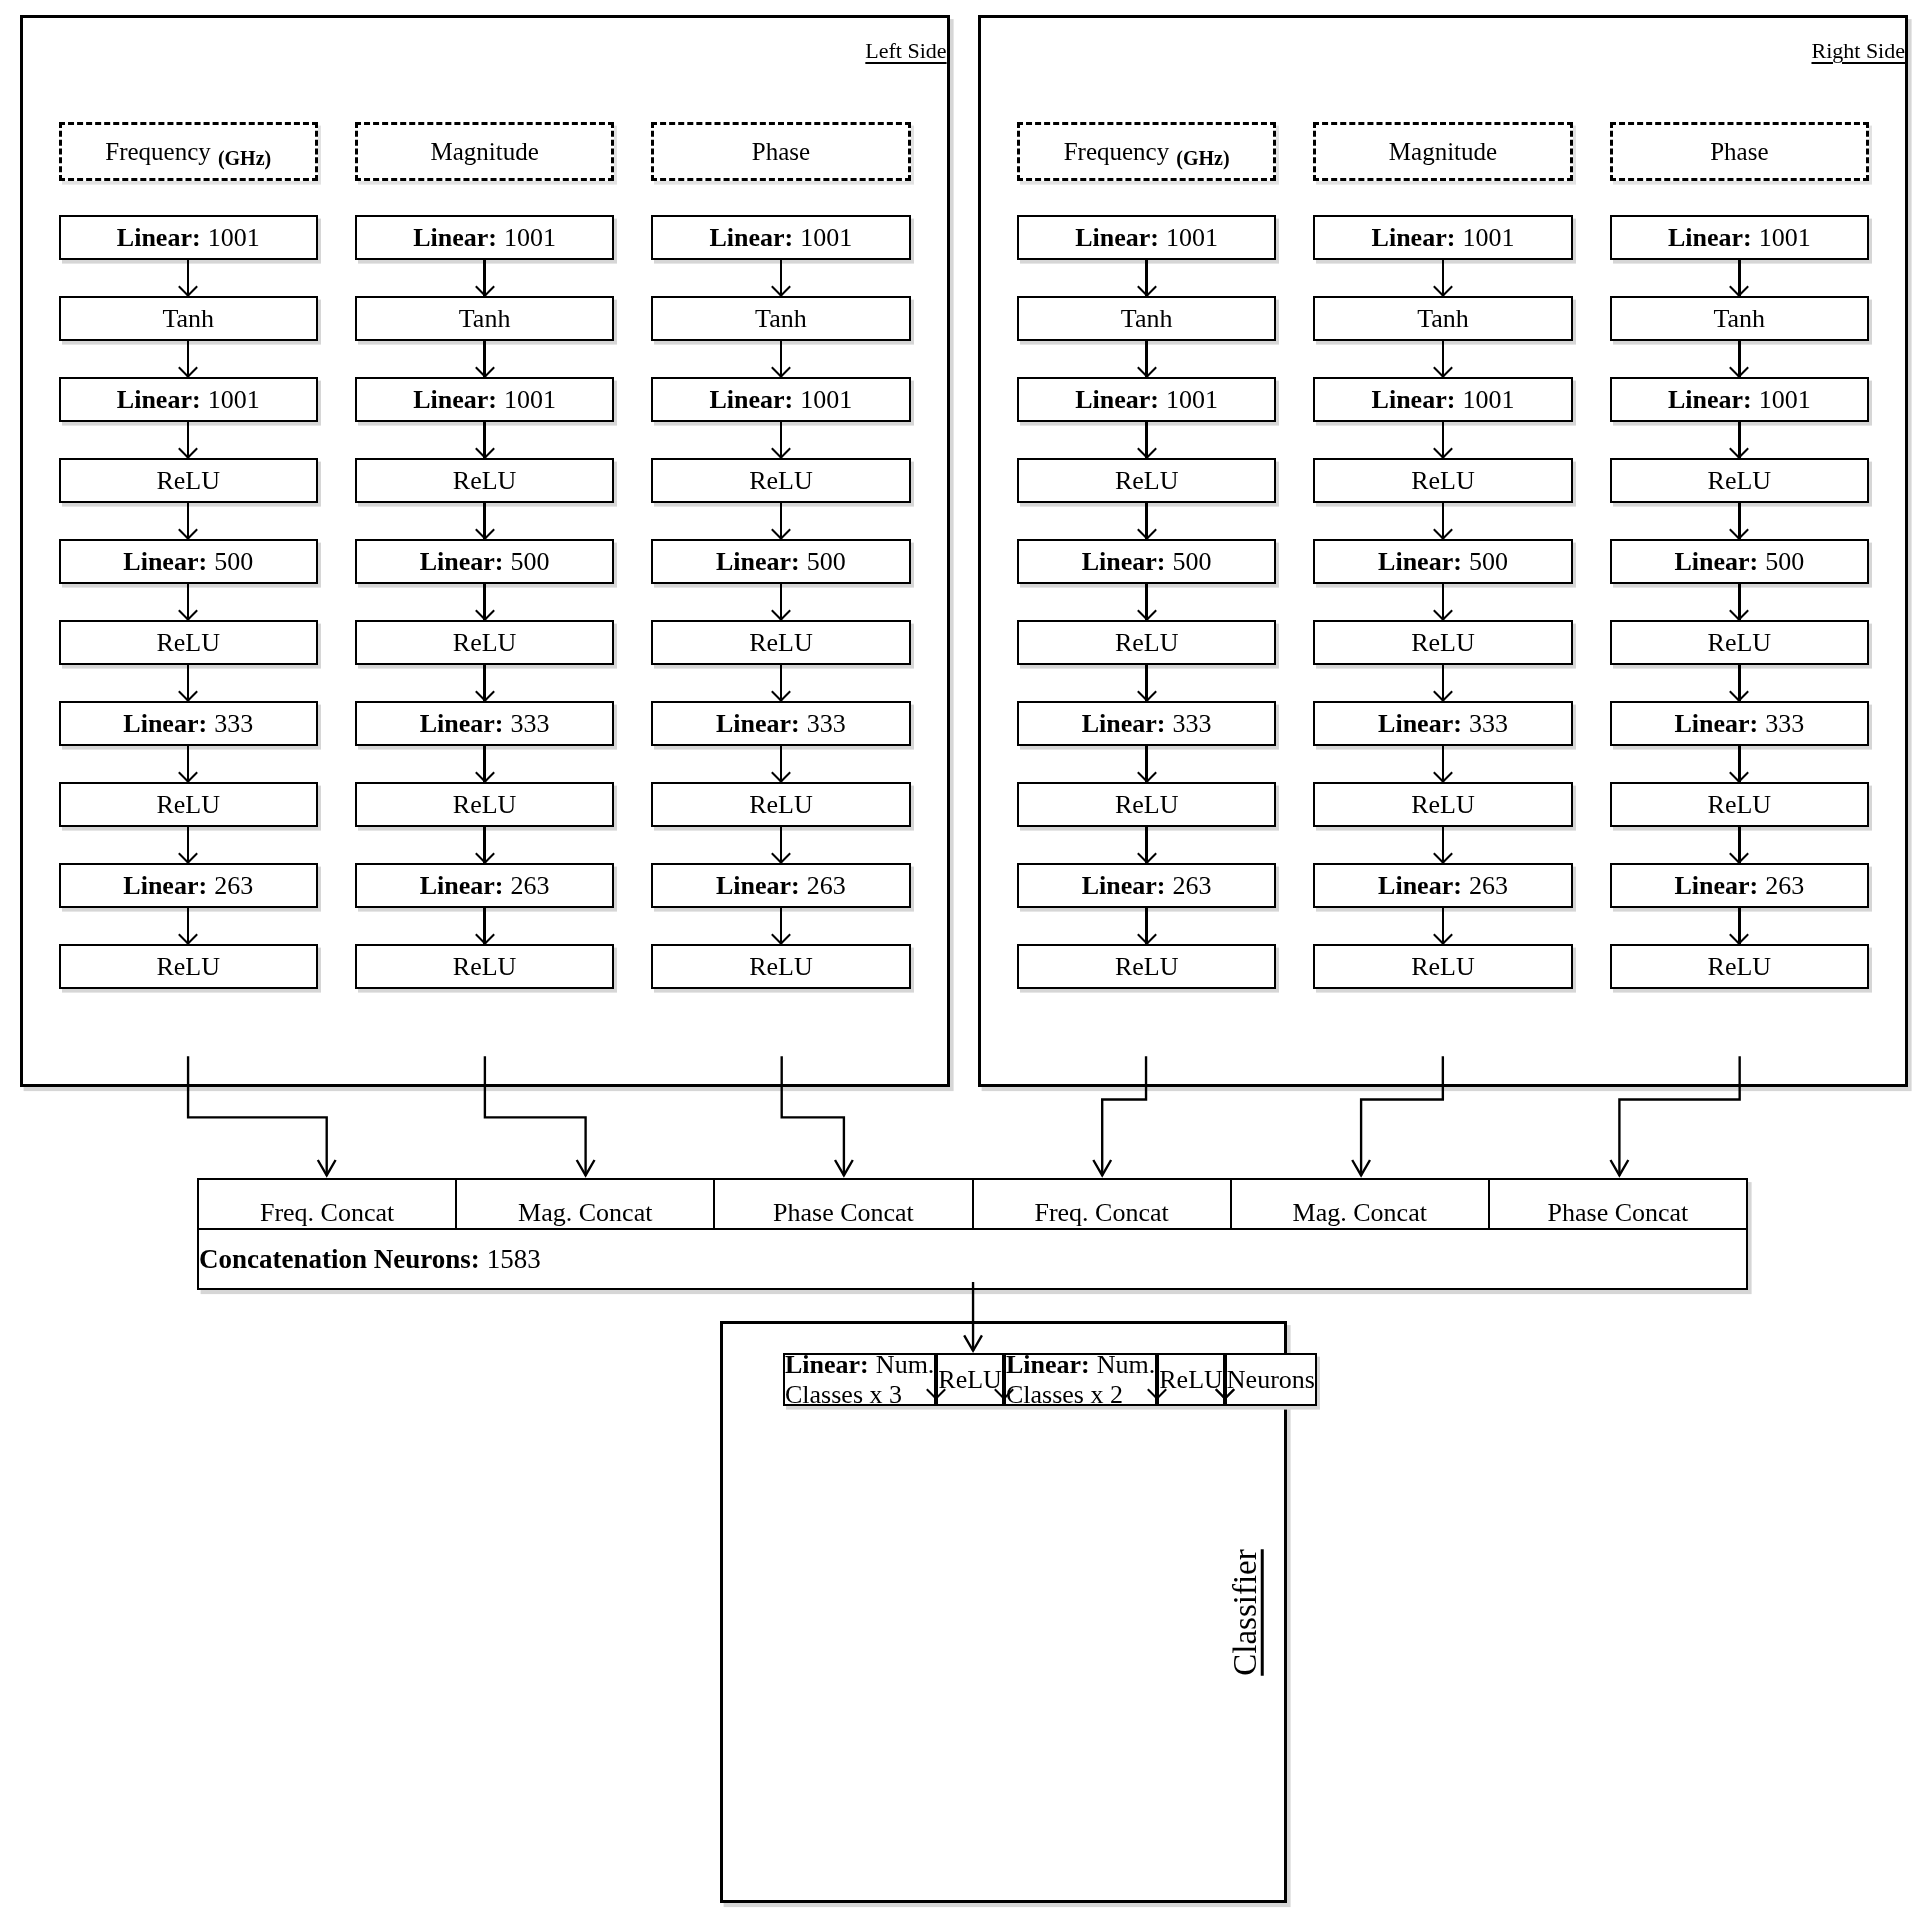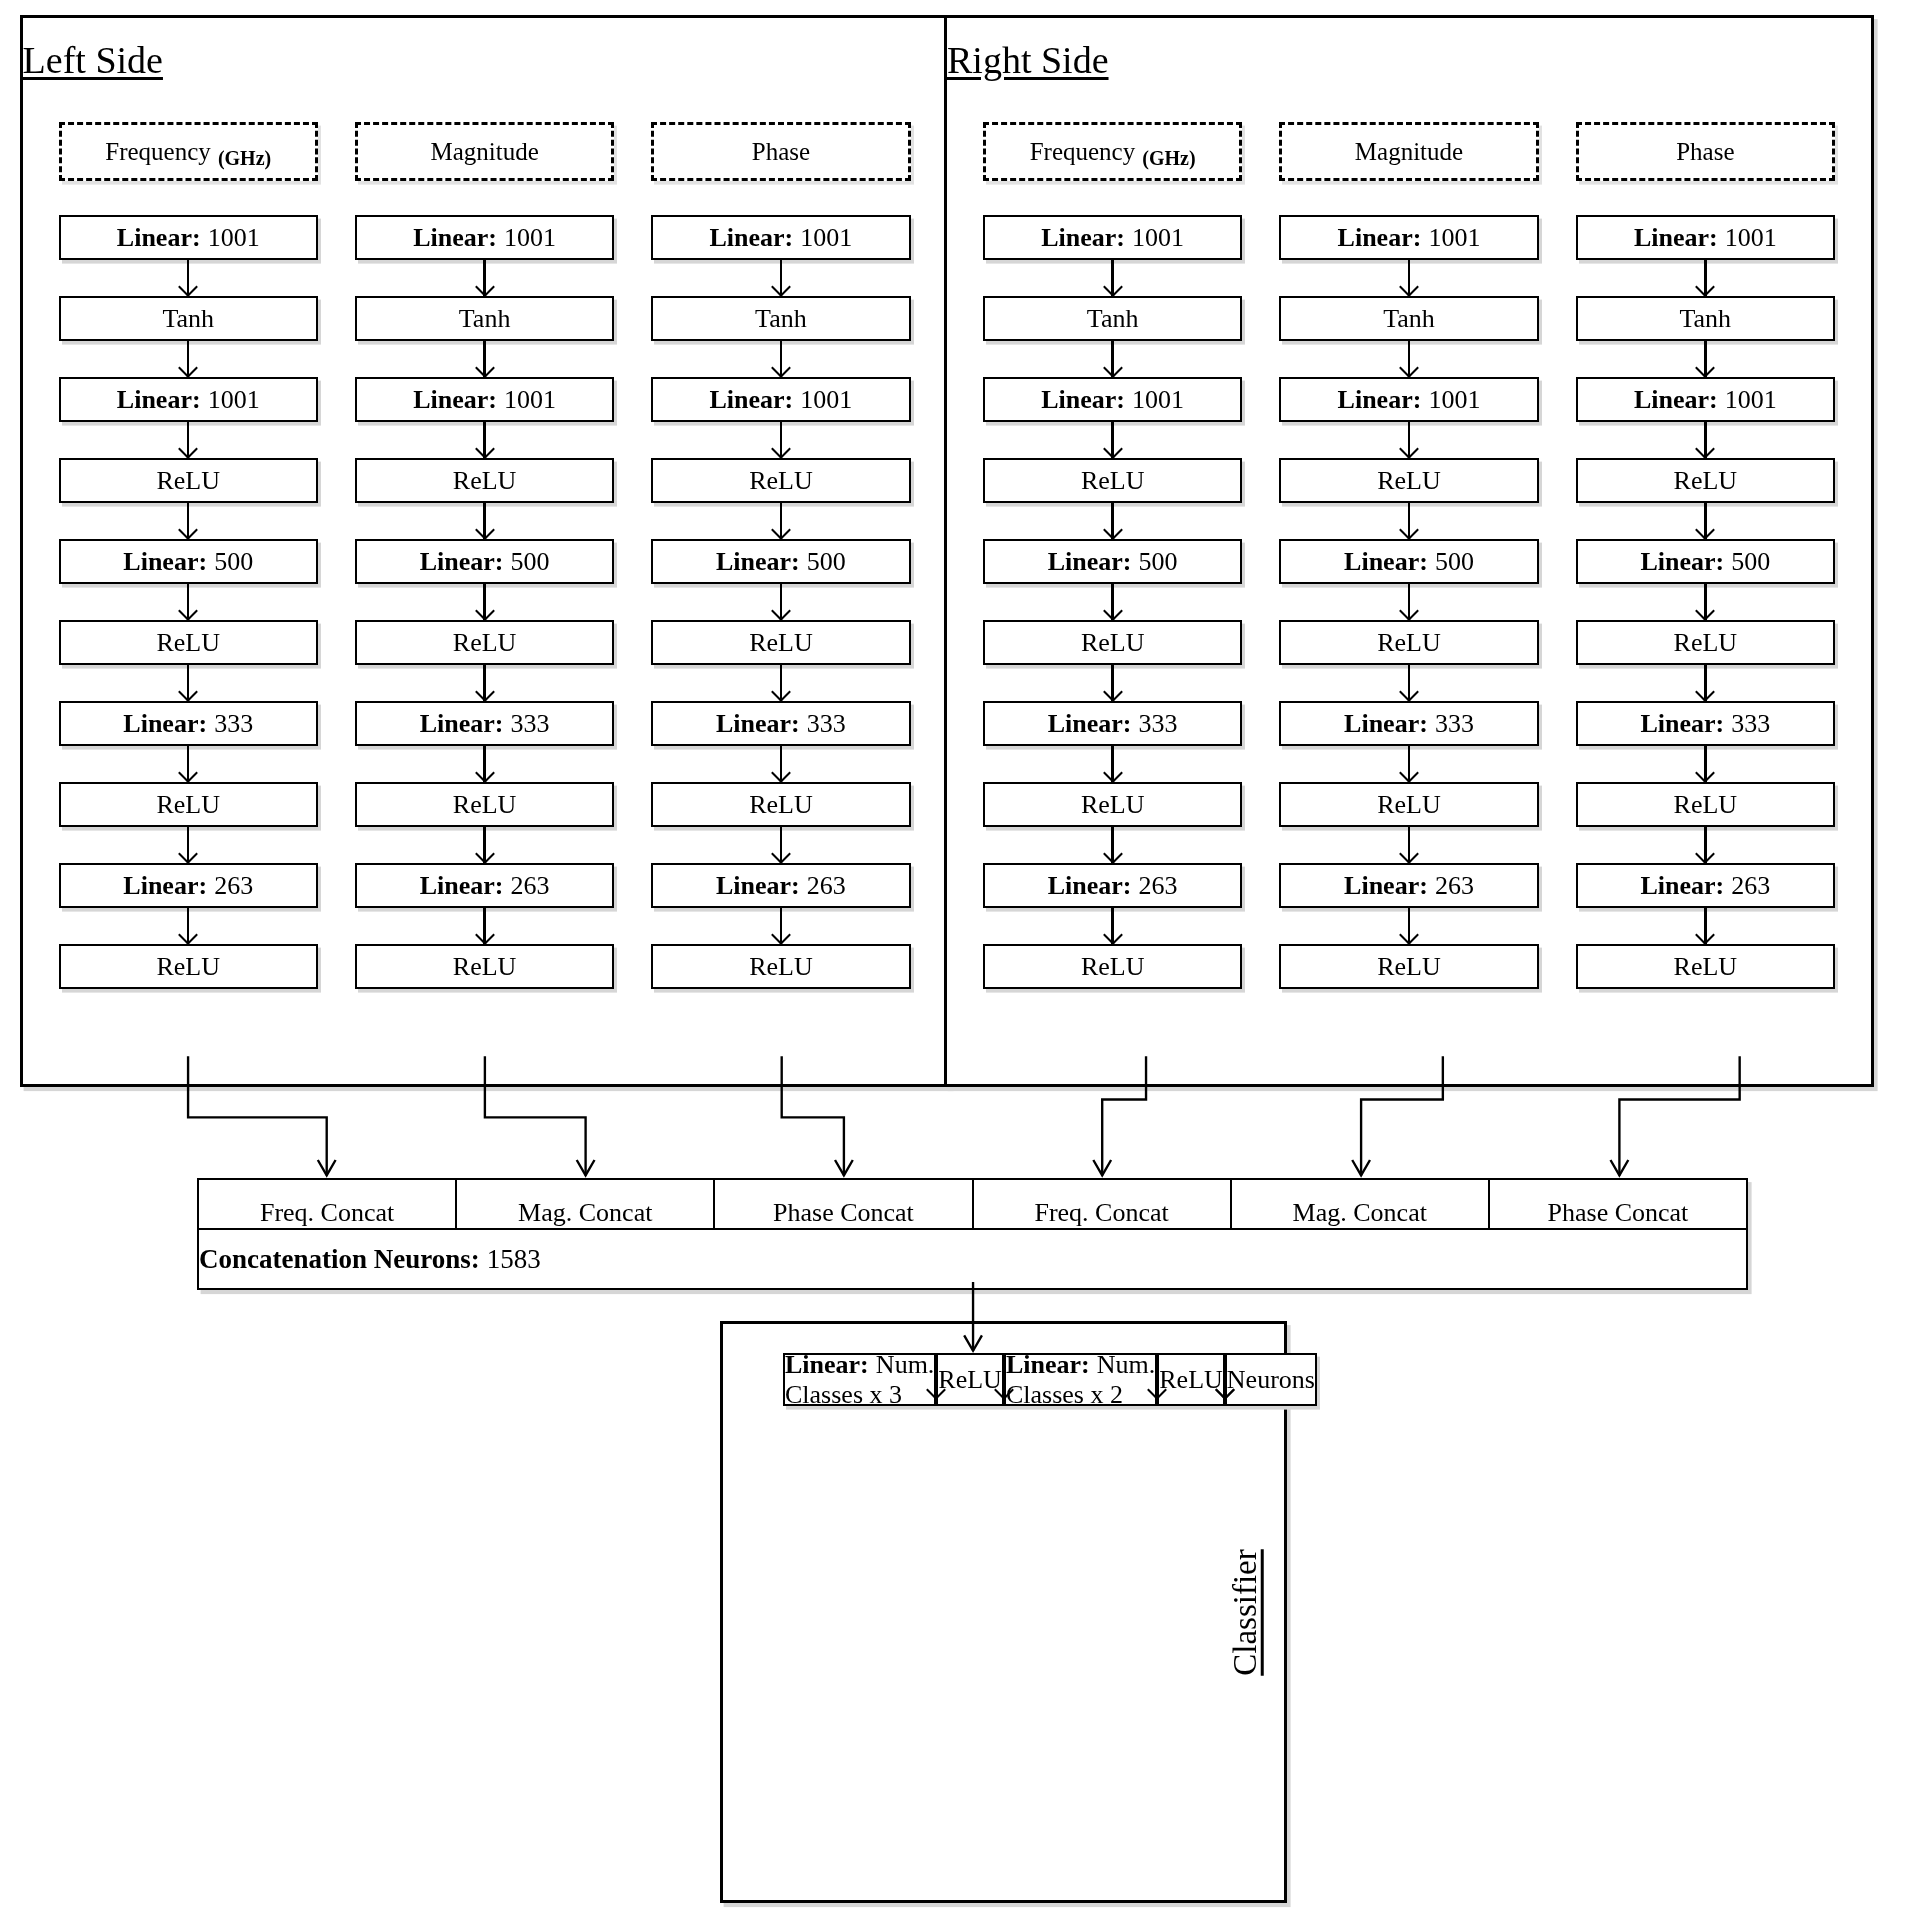--- a/index.html
+++ b/index.html
@@ -17,28 +17,28 @@
   .side-box {
     position: absolute;
     top: 15px;
     width: 930px;
     height: 1072px;
     border: 3px solid #000;
     background: #fff;
     box-shadow: 3.6px 4.1px 0 #d6d6d6;
   }
   #side-left  { left: 19.6px; }
-  #side-right { left: 944px; }
+  #side-right { left: 978px; }
 
   .side-title {
     position: absolute;
     top: 20px; left: 0;
     width: 100%;
-    text-align: left;
-    font-size: 38px;
+    text-align: right;
+    font-size: 22px;
     text-decoration: underline;
     text-underline-offset: 4.1px;
   }
 
   .columns {
     position: absolute;
     top: 104px; left: 36px; right: 36px;
     display: flex;
     gap: 37px;
   }

